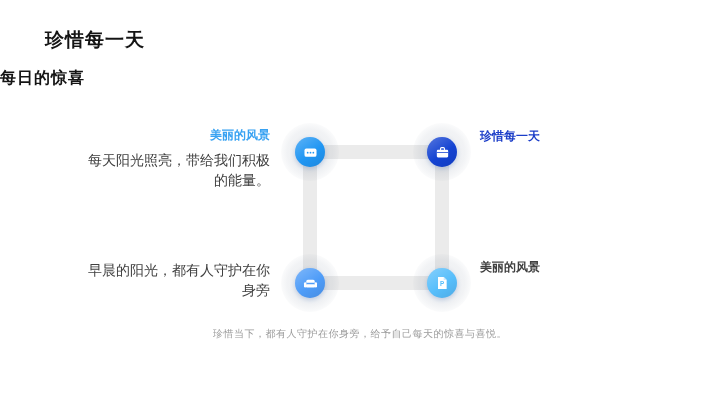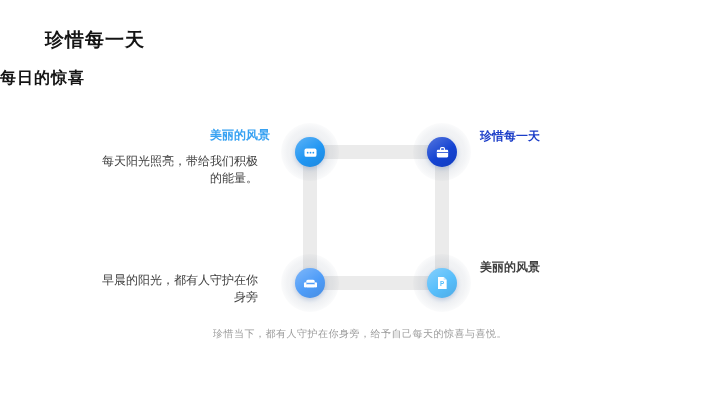--- a/index.html
+++ b/index.html
@@ -42,21 +42,21 @@
     background:linear-gradient(145deg, rgba(255,255,255,0.28), rgba(255,255,255,0) 55%, rgba(0,0,30,0.10));
   }
   .node svg{position:relative;display:block;}
   .node-tl{left:281px;top:123px;}
   .node-tr{left:413px;top:123px;}
   .node-bl{left:281px;top:254px;}
   .node-br{left:413px;top:254px;}
   
   .item-text{position:absolute;width:190px;}
   .item-text .label{font-size:12px;font-weight:700;line-height:1;margin:0 0 9px 0;}
-  .item-text .desc{font-size:12px;color:#404040;line-height:1.45;margin:12px;}
+  .item-text .desc{font-size:14px;color:#404040;line-height:1.45;margin:0;}
   .text-tl{right:450px;top:129px;text-align:right;}
   .text-tr{left:480px;top:130px;text-align:left;}
   .text-bl{right:450px;top:260px;text-align:right;}
   .text-br{left:480px;top:261px;text-align:left;}
   .slide-caption{
     position:absolute;left:0;right:0;top:327px;text-align:center;
     font-size:10px;color:#9b9b9b;letter-spacing:0.5px;
   }
 </style>
 </head>

